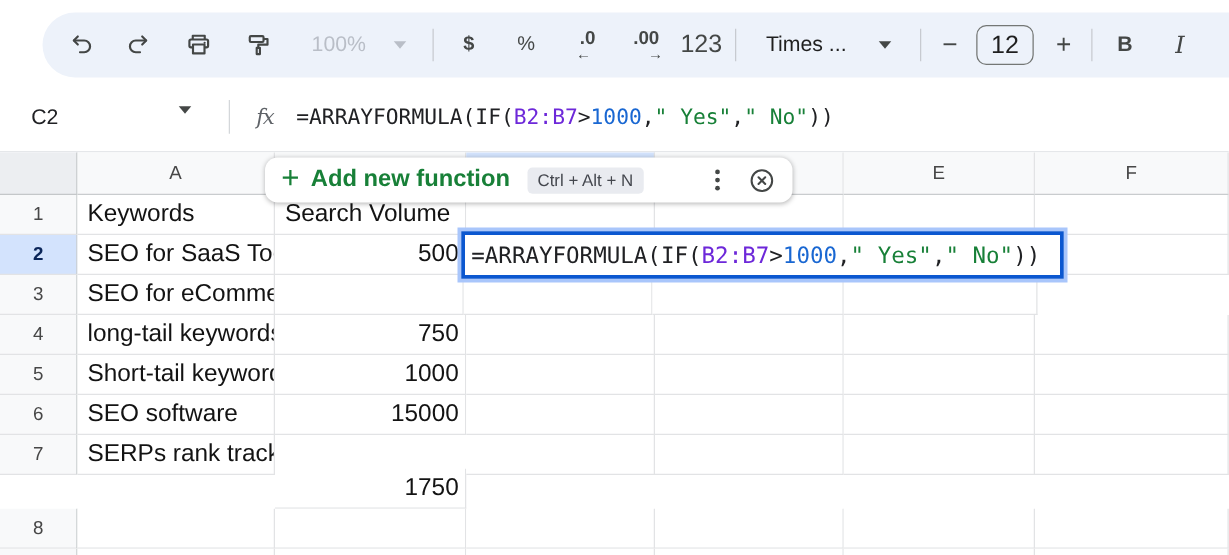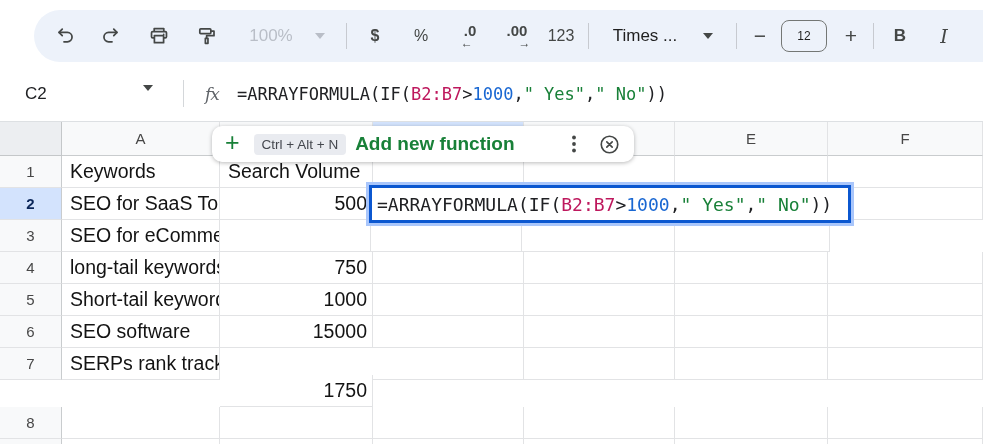--- a/index.html
+++ b/index.html
@@ -19,40 +19,40 @@
   .caret { width:0; height:0; border-left:5px solid transparent; border-right:5px solid transparent;
     border-top:6px solid #444746; }
   .caret.dis { border-top-color:#b9bec7; }
   .dec { display:flex; flex-direction:column; align-items:center; line-height:1;
     font-size:15px; font-weight:bold; color:#444746; }
   .dec .arr { font-size:12px; font-weight:normal; margin-top:-1px; }
   .dec .arr.left { align-self:flex-start; margin-left:-3px; }
   .dec .arr.right { align-self:flex-end; margin-right:-3px; }
   #font-size-box { position:absolute; left:781px; top:20px; width:46px; height:32px;
     border:1px solid #747775; border-radius:8px; display:flex; align-items:center;
-    justify-content:center; font-size:12px; color:#1f1f1f; }
+    justify-content:center; font-size:20px; color:#1f1f1f; }
   .big { font-size:21px; font-weight:400; }
   .boldB { font-size:17px; font-weight:700; }
   .italI { font-size:19px; font-style:italic; font-family:"DejaVu Serif", serif; }
 
   
   #formula-bar { position:absolute; left:0; top:66px; width:983px; height:56px;
     background:#fff; border-bottom:1px solid #dde0e3; }
   #name-box { position:absolute; left:25px; top:0; height:55px; display:flex; align-items:center;
     font-size:17px; color:#202124; }
   #name-caret { position:absolute; left:143px; top:25px; }
   #fbar-sep { position:absolute; left:183px; top:14px; width:1px; height:27px; background:#d4d7da; }
   #fx { position:absolute; left:205px; top:0; height:55px; display:flex; align-items:center;
     font-family:"DejaVu Serif", serif; font-style:italic; font-size:17px; color:#5f6368;
     letter-spacing:-1px; }
   #formula-text { position:absolute; left:237px; top:0; height:55px; display:flex; align-items:center;
     font-family:"DejaVu Sans Mono", monospace; font-size:17px; white-space:pre; }
 
   .seg-plain  { color:#202124; }
-  .seg-range  { color:#be185d; }
+  .seg-range  { color:#6d28d9; }
   .seg-number { color:#1967d2; }
   .seg-string { color:#188038; }
 
   
   #grid { position:absolute; left:0; top:122px; width:983px; height:322px; background:#fff; }
   .grow { display:flex; }
   .cell, .ch, .rh, .corner { border-right:1px solid #e2e3e5; border-bottom:1px solid #e2e3e5;
     overflow:hidden; white-space:nowrap; }
   .corner { background:#eceef1; border-right:1px solid #c4c7c9; border-bottom:1px solid #c4c7c9; }
   .ch { background:#f8f9fa; display:flex; align-items:center; justify-content:center;
@@ -128,21 +128,21 @@
         <span>.0</span>
         <span class="arr left">←</span>
       </span>
   </div>
   <div class="titem" style="left:517px">
     <span class="dec">
         <span>.00</span>
         <span class="arr right">→</span>
       </span>
   </div>
-  <div class="titem tlabel" style="left:561px;font-size:16px">123</div>
+  <div class="titem tlabel" style="left:561px;font-size:20px">123</div>
   <div class="tsep" style="left:588px"></div>
 
   <div class="titem" style="left:645px;font-size:17px;color:#1f1f1f">Times ...</div>
   <div class="titem" style="left:708px">
       <span class="caret"></span>
     </div>
   <div class="tsep" style="left:736px"></div>
 
   <div class="titem big" style="left:760px">−</div>
   <div id="font-size-box">12</div>
@@ -250,22 +250,22 @@
       <div class="cell left" style="width: 151px; height: 32px;"></div>
       <div class="cell left" style="width: 153px; height: 32px;"></div>
       <div class="cell left" style="width: 155px; height: 32px;"></div>
     </div>
   </div>
 
 <div id="cell-editor"><span class="seg-plain">=ARRAYFORMULA(IF(</span><span class="seg-range">B2:B7</span><span class="seg-plain">&gt;</span><span class="seg-number">1000</span><span class="seg-plain">,</span><span class="seg-string">" Yes"</span><span class="seg-plain">,</span><span class="seg-string">" No"</span><span class="seg-plain">))</span></div>
 
 <div id="popup">
   <span id="popup-plus">+</span>
+  <span id="popup-label">Add new function</span>
   <span id="popup-badge">Ctrl + Alt + N</span>
-  <span id="popup-label">Add new function</span>
   <span id="popup-dots">
     <svg width="18" height="22" viewBox="0 0 18 22" fill="#444746">
       <circle cx="9" cy="4.5" r="1.9"></circle>
         <circle cx="9" cy="11" r="1.9"></circle>
         <circle cx="9" cy="17.5" r="1.9"></circle>
     </svg>
   </span>
   <span id="popup-close">
     <svg width="23" height="23" viewBox="0 0 24 24" fill="none" stroke="#444746" stroke-width="1.7" stroke-linecap="round">
       <circle cx="12" cy="12" r="8.6"></circle>

